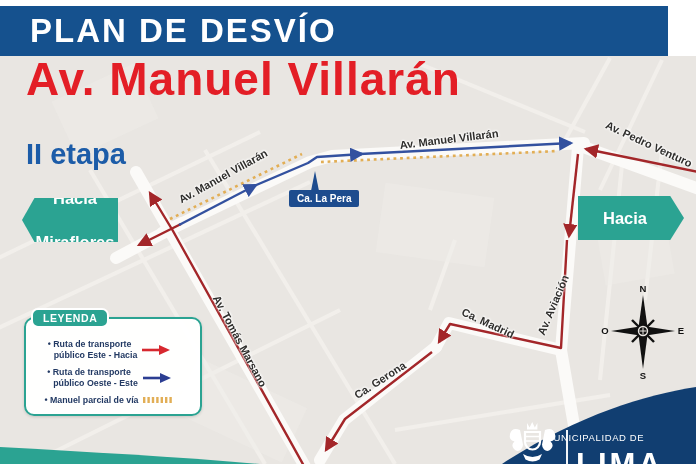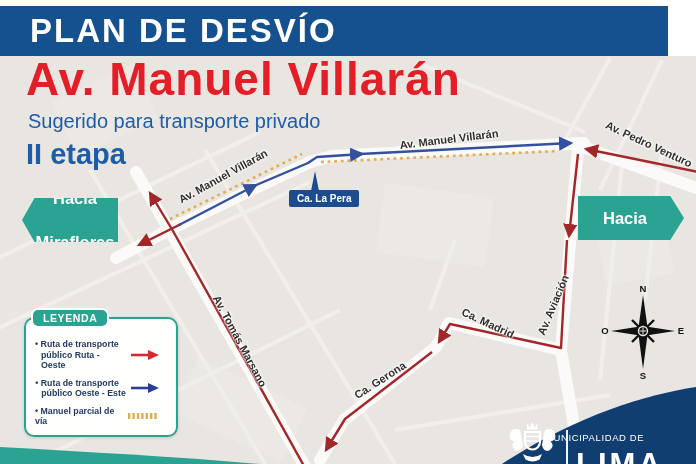--- a/index.html
+++ b/index.html
@@ -41,21 +41,21 @@
   
   .hacia{position:absolute;z-index:4;background:var(--teal);color:#fff;font-weight:700;font-size:16.5px;
          line-height:1.1;display:flex;flex-direction:column;align-items:center;justify-content:center;
          text-align:center;gap:25px;}
   #hacia-west{left:22px;top:198px;width:96px;height:44px;
       clip-path:polygon(0 50%, 13% 0, 100% 0, 100% 100%, 13% 100%);padding-left:10px;}
   #hacia-east{left:578px;top:196px;width:106px;height:44px;
       clip-path:polygon(0 0, 87% 0, 100% 50%, 87% 100%, 0 100%);padding-right:12px;}
 
   
-  .legend{position:absolute;left:24px;top:317px;width:154px;z-index:5;background:rgba(255,255,255,.97);
+  .legend{position:absolute;left:24px;top:317px;width:178px;z-index:5;background:rgba(255,255,255,.97);
           border:2px solid var(--teal);border-radius:10px;padding:13px 16px 8px 9px;
           box-shadow:0 1px 3px rgba(0,0,0,.15);}
   .legend-tab{position:absolute;left:5px;top:-11px;background:var(--teal);color:#fff;border:2px solid #fff;
           border-radius:7px;padding:2px 10px;font-size:10.5px;font-weight:700;letter-spacing:.6px;}
   .legend-row{display:flex;align-items:center;justify-content:center;margin-top:7px;}
   .legend-row:first-of-type{margin-top:6px;}
   .legend-text{font-size:8.8px;font-weight:700;color:var(--legend-ink);line-height:1.2;}
   .legend-text .l2{padding-left:6px;}
   .legend-icon{flex:0 0 auto;margin-left:4px;}
 
@@ -161,21 +161,20 @@
       <path d="M17,9 q-8,-3 -10,4 q-1.5,6 4.5,7.5 q-4,3.5 -0.5,7.5 q3.5,3.5 7,0.5 q2,-2 2,-5 Z"></path>
       <path d="M42,9 q8,-3 10,4 q1.5,6 -4.5,7.5 q4,3.5 0.5,7.5 q-3.5,3.5 -7,0.5 q-2,-2 -2,-5 Z"></path>
       <path d="M20,33 q9.5,6 19,0 l-2.5,5.5 q-7,4 -14,0 Z"></path>
     </g>
   </svg>
 
   <header class="banner">
     <h1>PLAN DE DESVÍO</h1>
   </header>
   <div class="title-red">Av. Manuel Villarán</div>
-  <div class="subtitle">Sugerido para transporte privado</div>
   <div class="etapa">II etapa</div>
 
   <div class="street" id="street-villaran-left">Av. Manuel Villarán</div>
   <div class="street" id="street-villaran-right">Av. Manuel Villarán</div>
   <div class="street" id="street-pedro-venturo">Av. Pedro Venturo</div>
   <div class="street" id="street-tomas-marsano">Av. Tomás Marsano</div>
   <div class="street" id="street-aviacion">Av. Aviación</div>
   <div class="street" id="street-madrid">Ca. Madrid</div>
   <div class="street" id="street-gerona">Ca. Gerona</div>
 
@@ -189,21 +188,21 @@
   <div class="hacia" id="hacia-east">
     <span>Hacia</span>
   </div>
 
   <div class="legend">
     <div class="legend-tab">LEYENDA</div>
 
     <div class="legend-row">
       <div class="legend-text">
         <div>• Ruta de transporte</div>
-        <div class="l2">público Ruta - Oeste</div>
+        <div class="l2">público Este - Hacia</div>
       </div>
       <svg class="legend-icon" width="30" height="12">
         <line x1="1" y1="6" x2="19" y2="6" style="stroke:var(--arrow-red)" stroke-width="2.6"></line>
         <polygon points="18,1 29,6 18,11" style="fill:var(--arrow-red)"></polygon>
       </svg>
     </div>
 
     <div class="legend-row">
       <div class="legend-text">
         <div>• Ruta de transporte</div>

